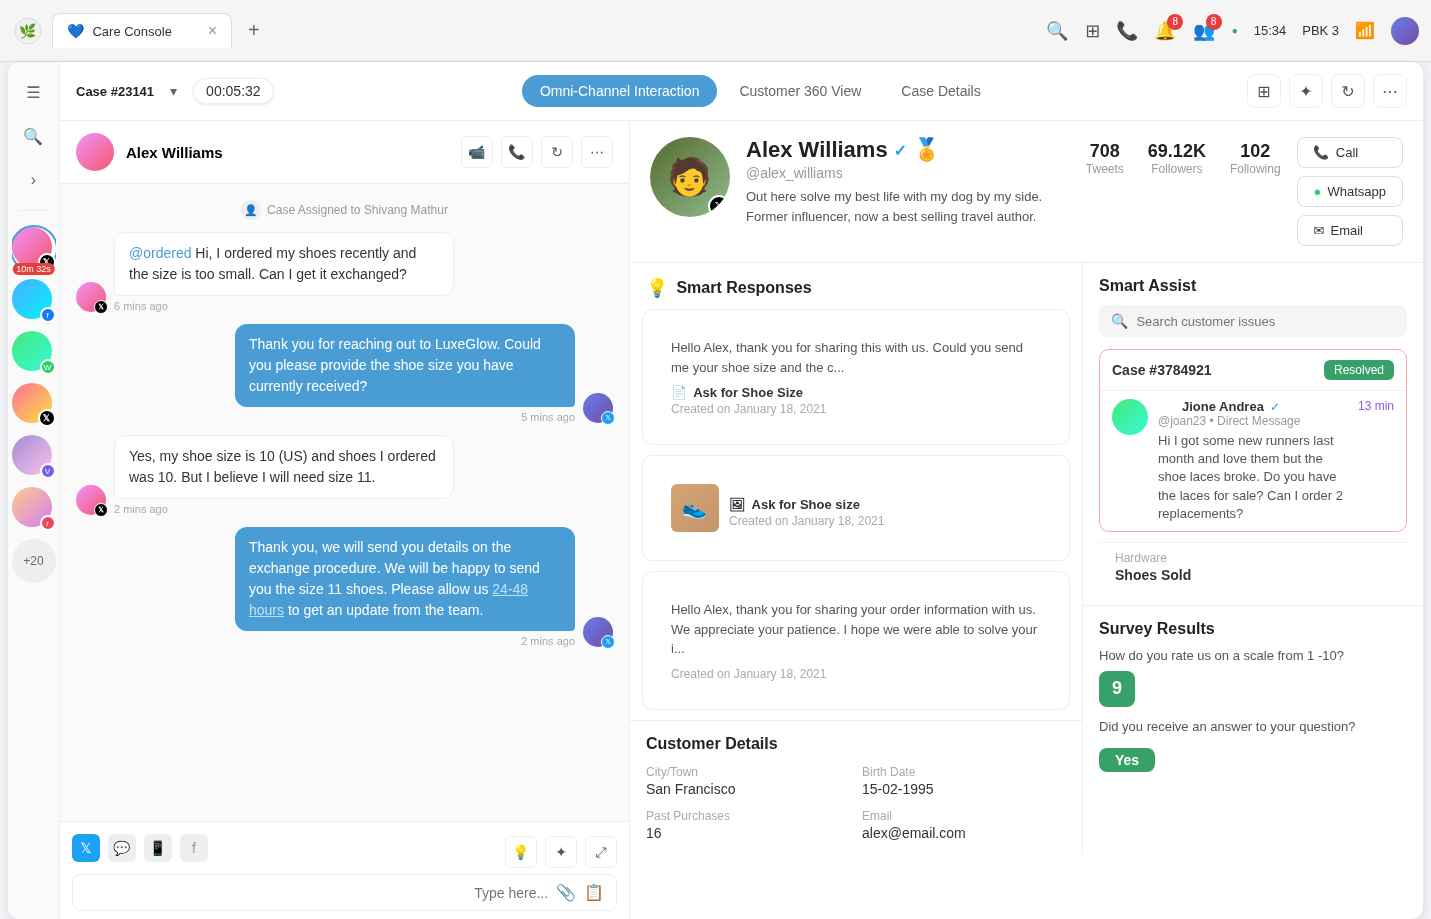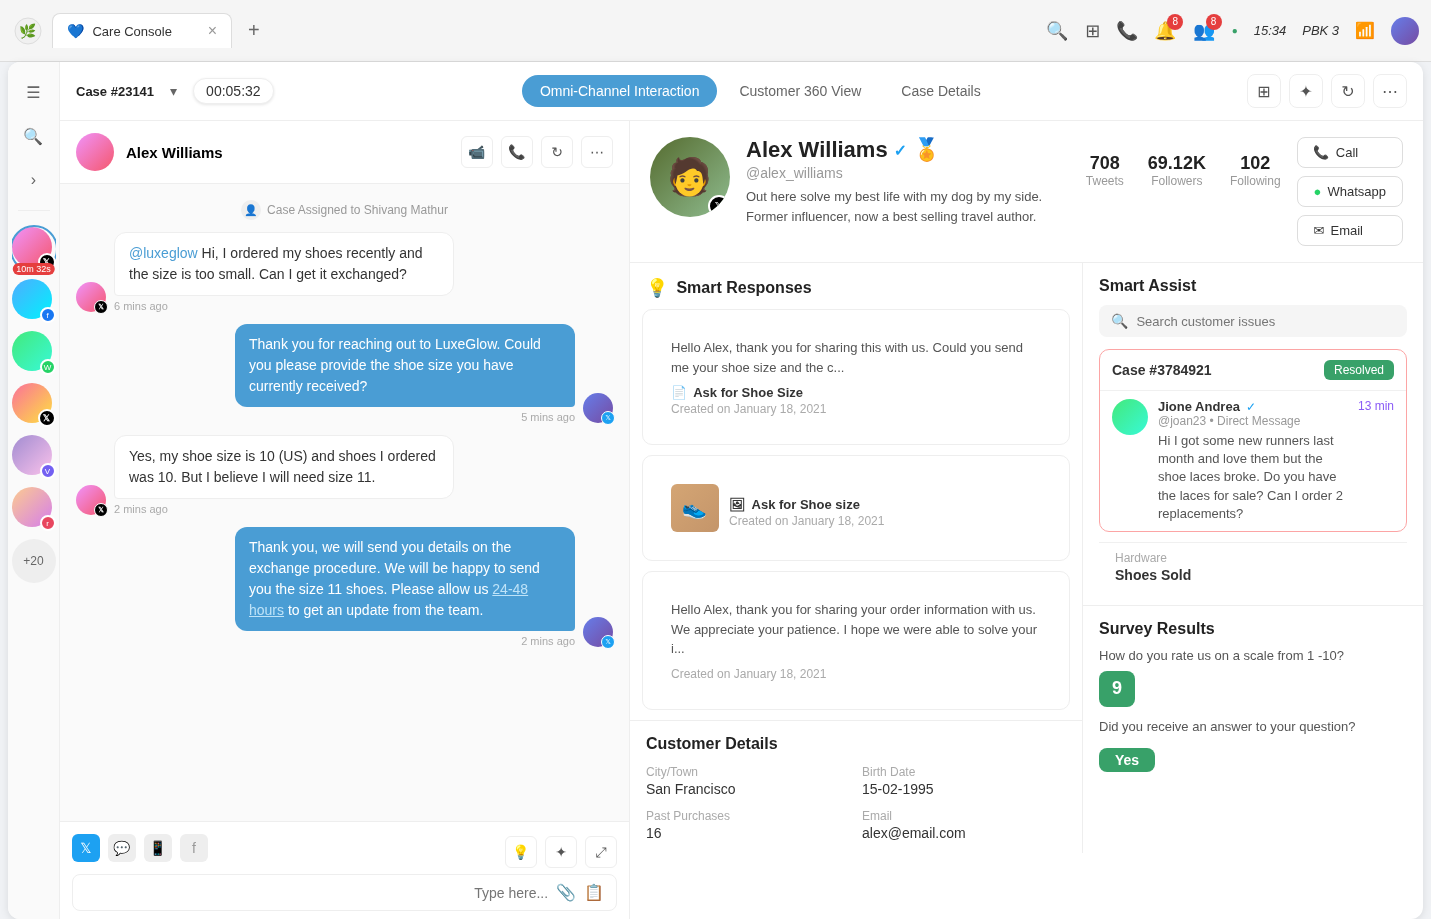--- a/index.html
+++ b/index.html
@@ -10,21 +10,21 @@
     .browser-logo { width: 32px; height: 32px; display: flex; align-items: center; justify-content: center; }
     .browser-tab { background: white; border-radius: 8px 8px 0 0; padding: 8px 14px; display: flex; align-items: center; gap: 8px; border: 1px solid #ddd; border-bottom: none; min-width: 180px; }
     .browser-tab-icon { color: #4a9dd4; font-size: 14px; }
     .browser-tab-title { font-size: 13px; font-weight: 500; color: #333; flex: 1; }
     .browser-tab-close { color: #999; cursor: pointer; font-size: 16px; }
     .browser-new-tab { background: none; border: none; font-size: 20px; color: #666; cursor: pointer; padding: 0 8px; }
     .browser-spacer { flex: 1; }
     .browser-icons { display: flex; align-items: center; gap: 16px; }
     .browser-icon { font-size: 18px; color: #555; cursor: pointer; position: relative; }
     .badge { position: absolute; top: -6px; right: -6px; background: #e53e3e; color: white; border-radius: 50%; width: 16px; height: 16px; font-size: 10px; display: flex; align-items: center; justify-content: center; }
-    .browser-time { font-size: 13px; color: #333; font-weight: 500; font-style: italic; }
+    .browser-time { font-size: 13px; color: #333; font-weight: 500; }
     .browser-avatar { width: 28px; height: 28px; border-radius: 50%; background: #ccc; overflow: hidden; }
 
     
     .app-container { display: flex; height: calc(919px - 62px); background: white; border-radius: 12px; margin: 0 8px 8px; box-shadow: 0 2px 8px rgba(0,0,0,0.1); overflow: hidden; }
 
     
     .left-sidebar { width: 52px; background: #fafafa; border-right: 1px solid #eee; display: flex; flex-direction: column; align-items: center; padding: 12px 0; gap: 8px; }
     .sidebar-icon-btn { width: 36px; height: 36px; display: flex; align-items: center; justify-content: center; border-radius: 8px; cursor: pointer; color: #666; font-size: 16px; border: none; background: none; }
     .sidebar-divider { width: 32px; height: 1px; background: #eee; margin: 4px 0; }
     .avatar-list { display: flex; flex-direction: column; align-items: center; gap: 8px; flex: 1; overflow: hidden; padding-top: 4px; }
@@ -90,21 +90,21 @@
 
     
     .profile-section { padding: 16px 20px; border-bottom: 1px solid #eee; display: flex; align-items: flex-start; gap: 16px; }
     .profile-avatar { width: 80px; height: 80px; border-radius: 50%; background: linear-gradient(135deg, #667eea 0%, #764ba2 100%); flex-shrink: 0; overflow: hidden; display: flex; align-items: center; justify-content: center; position: relative; }
     .profile-info { flex: 1; }
     .profile-name { font-size: 22px; font-weight: 700; color: #222; display: flex; align-items: center; gap: 6px; }
     .verified-badge { color: #1da1f2; font-size: 16px; }
     .profile-handle { color: #999; font-size: 14px; margin: 2px 0 6px; }
     .profile-bio { font-size: 13px; color: #555; line-height: 1.5; max-width: 300px; }
     .profile-stats { display: flex; gap: 24px; margin-top: 4px; }
-    .stat-item { text-align: center; margin-top: 12px; }
+    .stat-item { text-align: center; }
     .stat-num { font-size: 18px; font-weight: 700; color: #222; }
     .stat-label { font-size: 12px; color: #999; }
     .profile-actions { display: flex; flex-direction: column; gap: 8px; }
     .profile-action-btn { padding: 7px 16px; border-radius: 8px; border: 1px solid #ddd; background: white; cursor: pointer; font-size: 13px; font-weight: 500; display: flex; align-items: center; gap: 6px; color: #333; white-space: nowrap; }
 
     
     .right-two-col { display: flex; gap: 0; }
     .right-left-col { flex: 1; border-right: 1px solid #eee; }
     .right-right-col { width: 340px; }
 
@@ -277,21 +277,21 @@
             <span style="width:20px;height:20px;border-radius:50%;background:#eee;display:inline-flex;align-items:center;justify-content:center;font-size:11px;">👤</span>
             <span>Case Assigned to Shivang Mathur</span>
           </div>
 
           <div class="msg-row">
             <div class="msg-avatar av1" style="background:linear-gradient(135deg,#f093fb,#f5576c); width:30px;height:30px;border-radius:50%; position:relative;">
               <div class="twitter-x" style="position:absolute;bottom:-2px;right:-2px;width:14px;height:14px;border-radius:50%;background:black;border:1px solid white;display:flex;align-items:center;justify-content:center;font-size:7px;color:white;">𝕏</div>
             </div>
             <div class="msg-col">
               <div class="msg-bubble incoming">
-                <span class="highlight">@luxeglow</span> Hi, I ordered my shoes recently and the size is too small. Can I get it exchanged?
+                <span class="highlight">@ordered</span> Hi, I ordered my shoes recently and the size is too small. Can I get it exchanged?
               </div>
               <div class="msg-time">6 mins ago</div>
             </div>
           </div>
 
           <div class="msg-row outgoing">
             <div style="width:30px;height:30px;border-radius:50%;background:linear-gradient(135deg,#667eea,#764ba2);position:relative;flex-shrink:0;">
               <div style="position:absolute;bottom:-2px;right:-2px;width:14px;height:14px;border-radius:50%;background:#1da1f2;border:1px solid white;display:flex;align-items:center;justify-content:center;font-size:7px;color:white;">𝕏</div>
             </div>
             <div class="msg-col outgoing-col">
@@ -452,21 +452,21 @@
               </div>
 
               <div class="case-assist-card">
                 <div class="case-assist-header">
                   <span class="case-assist-num">Case #3784921</span>
                   <span class="resolved-badge">Resolved</span>
                 </div>
                 <div class="assist-msg-row">
                   <div class="assist-avatar" style="background:linear-gradient(135deg,#43e97b,#38f9d7); width:36px;height:36px;border-radius:50%;"></div>
                   <div class="assist-msg-info">
-                    <div style="display:flex;align-items:flex-end;gap:6px;">
+                    <div style="display:flex;align-items:flex-end;gap:6px;margin-left:24px;">
                       <span class="assist-name">Jione Andrea</span>
                       <span style="color:#1da1f2;font-size:12px;">✓</span>
                     </div>
                     <div class="assist-handle">@joan23 • Direct Message</div>
                     <div class="assist-msg-text">Hi I got some new runners last month and love them but the shoe laces broke. Do you have the laces for sale? Can I order 2 replacements?</div>
                   </div>
                   <div class="assist-time">13 min</div>
                 </div>
               </div>
 

